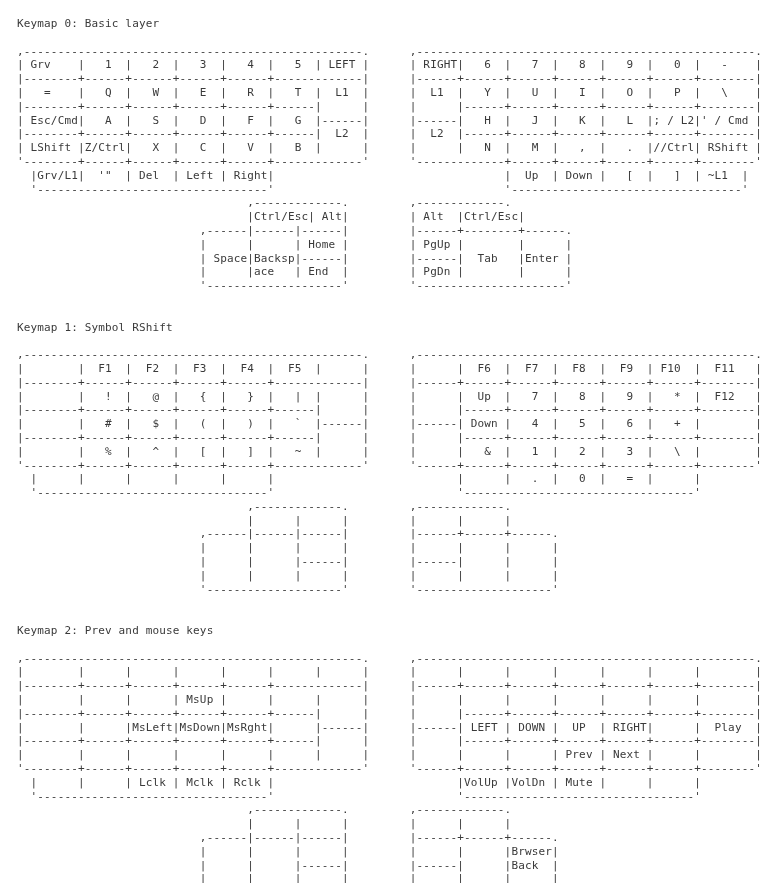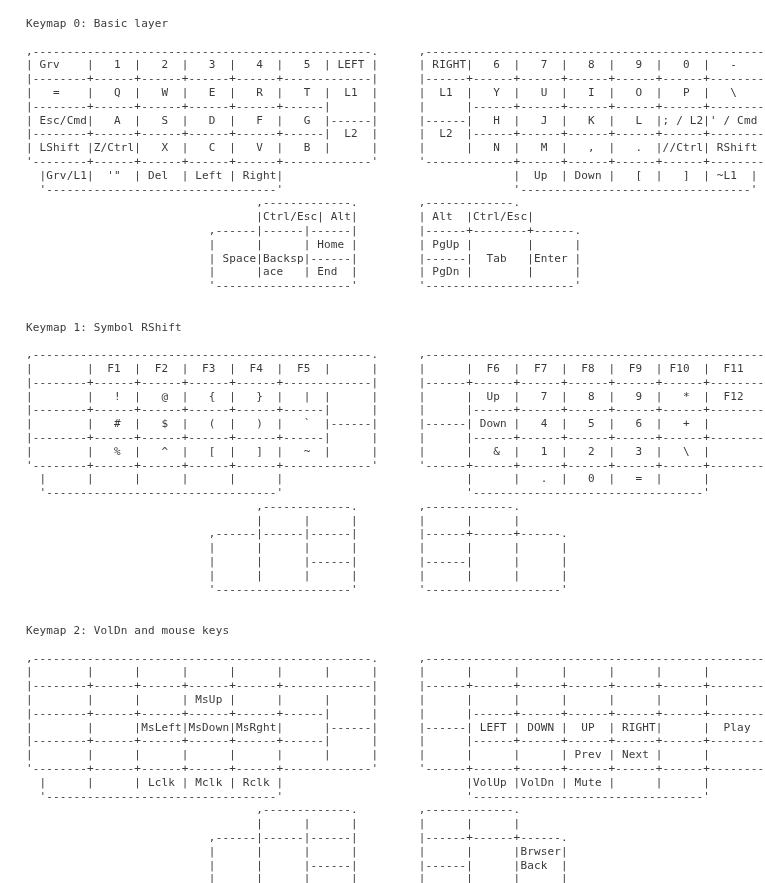--- a/index.html
+++ b/index.html
@@ -7,21 +7,21 @@
     padding: 0;
     background: #ffffff;
     width: 765px;
     height: 883px;
     overflow: hidden;
   }
   #doc {
     box-sizing: border-box;
     width: 765px;
     height: 883px;
-    padding: 17px 0 0 26px;
+    padding: 17px 0 0 17px;
     font-family: "DejaVu Sans Mono", "Liberation Mono", monospace;
     font-size: 11px;
     line-height: 13.8px;
     letter-spacing: 0.15px;
     color: #3a3a3a;
   }
   .keymap-section {
     margin: 0 0 27.6px 0;
   }
   .keymap-title {
@@ -79,21 +79,21 @@
                                   ,-------------.         ,-------------.
                                   |      |      |         |      |      |
                            ,------|------|------|         |------+------+------.
                            |      |      |      |         |      |      |      |
                            |      |      |------|         |------|      |      |
                            |      |      |      |         |      |      |      |
                            '--------------------'         '--------------------'</pre>
   </section>
 
   <section class="keymap-section">
-    <div class="keymap-title">Keymap 2: VolDn and mouse keys</div>
+    <div class="keymap-title">Keymap 2: Prev and mouse keys</div>
     <pre class="keymap-art">,--------------------------------------------------.      ,--------------------------------------------------.
 |        |      |      |      |      |      |      |      |      |      |      |      |      |      |        |
 |--------+------+------+------+------+-------------|      |------+------+------+------+------+------+--------|
 |        |      |      | MsUp |      |      |      |      |      |      |      |      |      |      |        |
 |--------+------+------+------+------+------|      |      |      |------+------+------+------+------+--------|
 |        |      |MsLeft|MsDown|MsRght|      |------|      |------| LEFT | DOWN |  UP  | RIGHT|      |  Play  |
 |--------+------+------+------+------+------|      |      |      |------+------+------+------+------+--------|
 |        |      |      |      |      |      |      |      |      |      |      | Prev | Next |      |        |
 '--------+------+------+------+------+-------------'      '------+------+------+------+------+------+--------'
   |      |      | Lclk | Mclk | Rclk |                           |VolUp |VolDn | Mute |      |      |

